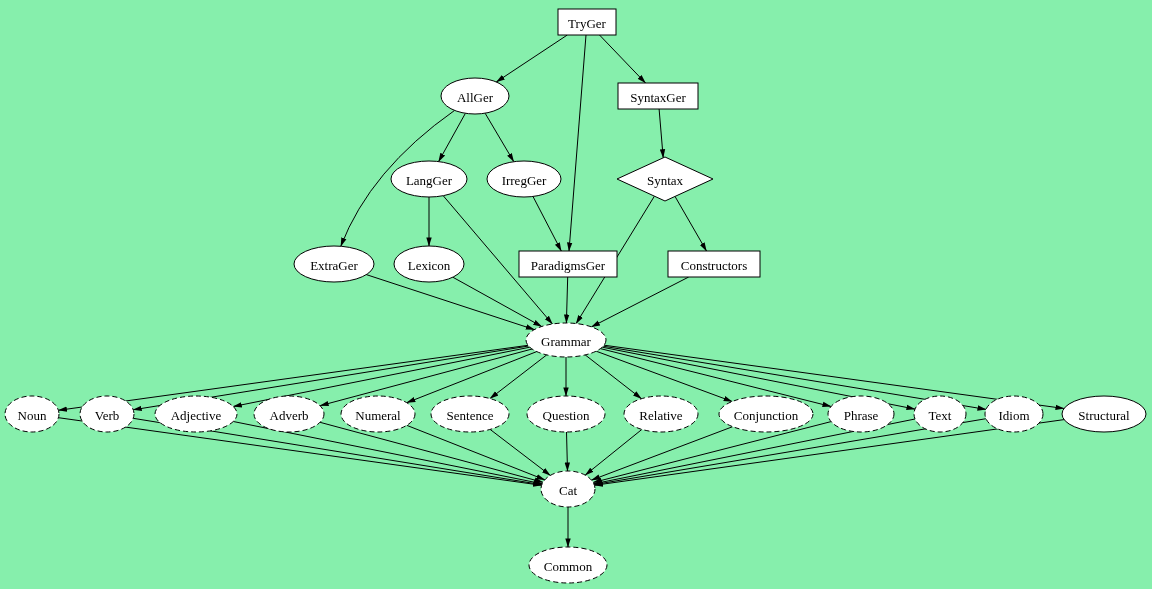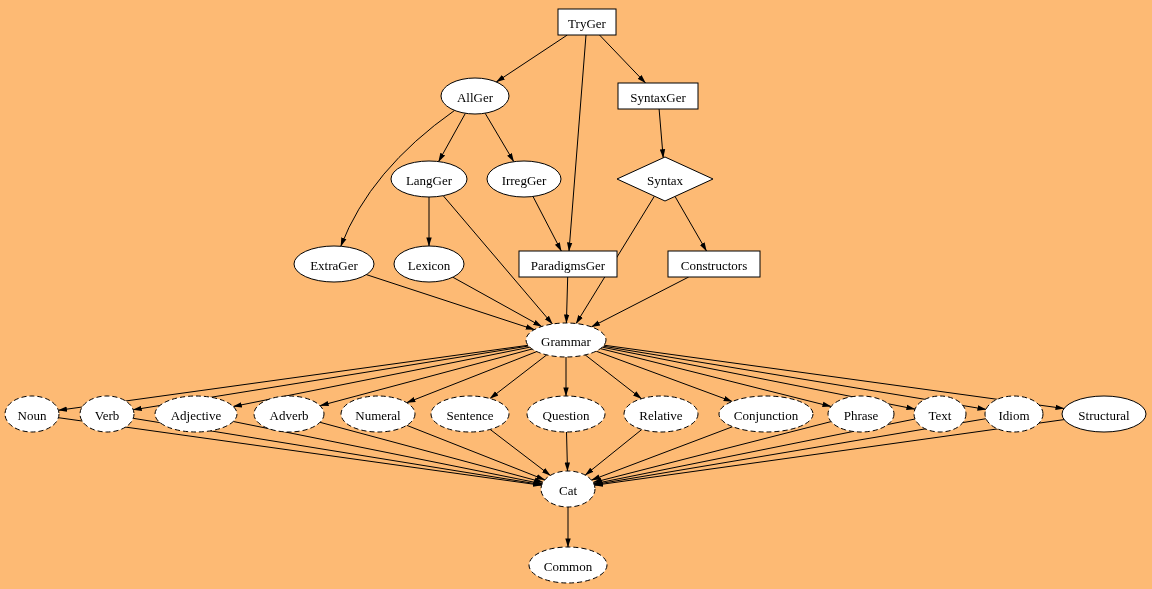--- a/index.html
+++ b/index.html
@@ -3,21 +3,21 @@
 <meta charset="utf-8">
 <style>
   html, body {
     margin: 0;
     padding: 0;
     background: #ffffff;
   }
   .canvas-wrap {
     width: 1152px;
     height: 589px;
-    background: #fdba74;
+    background: #86efac;
     position: relative;
     overflow: hidden;
   }
   svg {
     display: block;
   }
   svg path.edge {
     fill: none;
     stroke-width: 1;
   }

